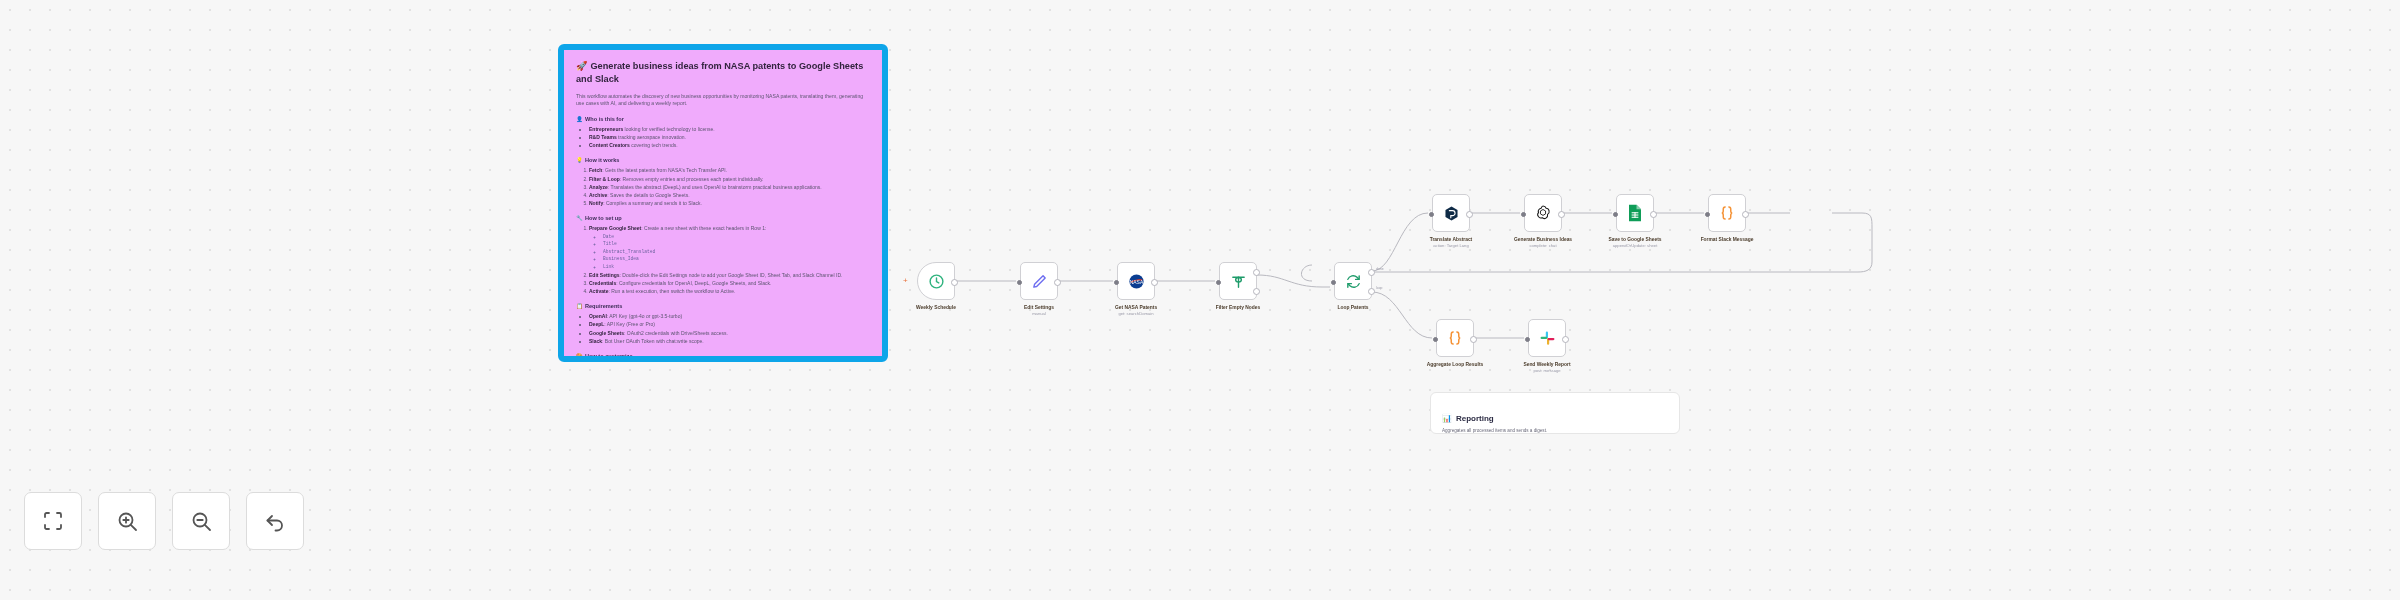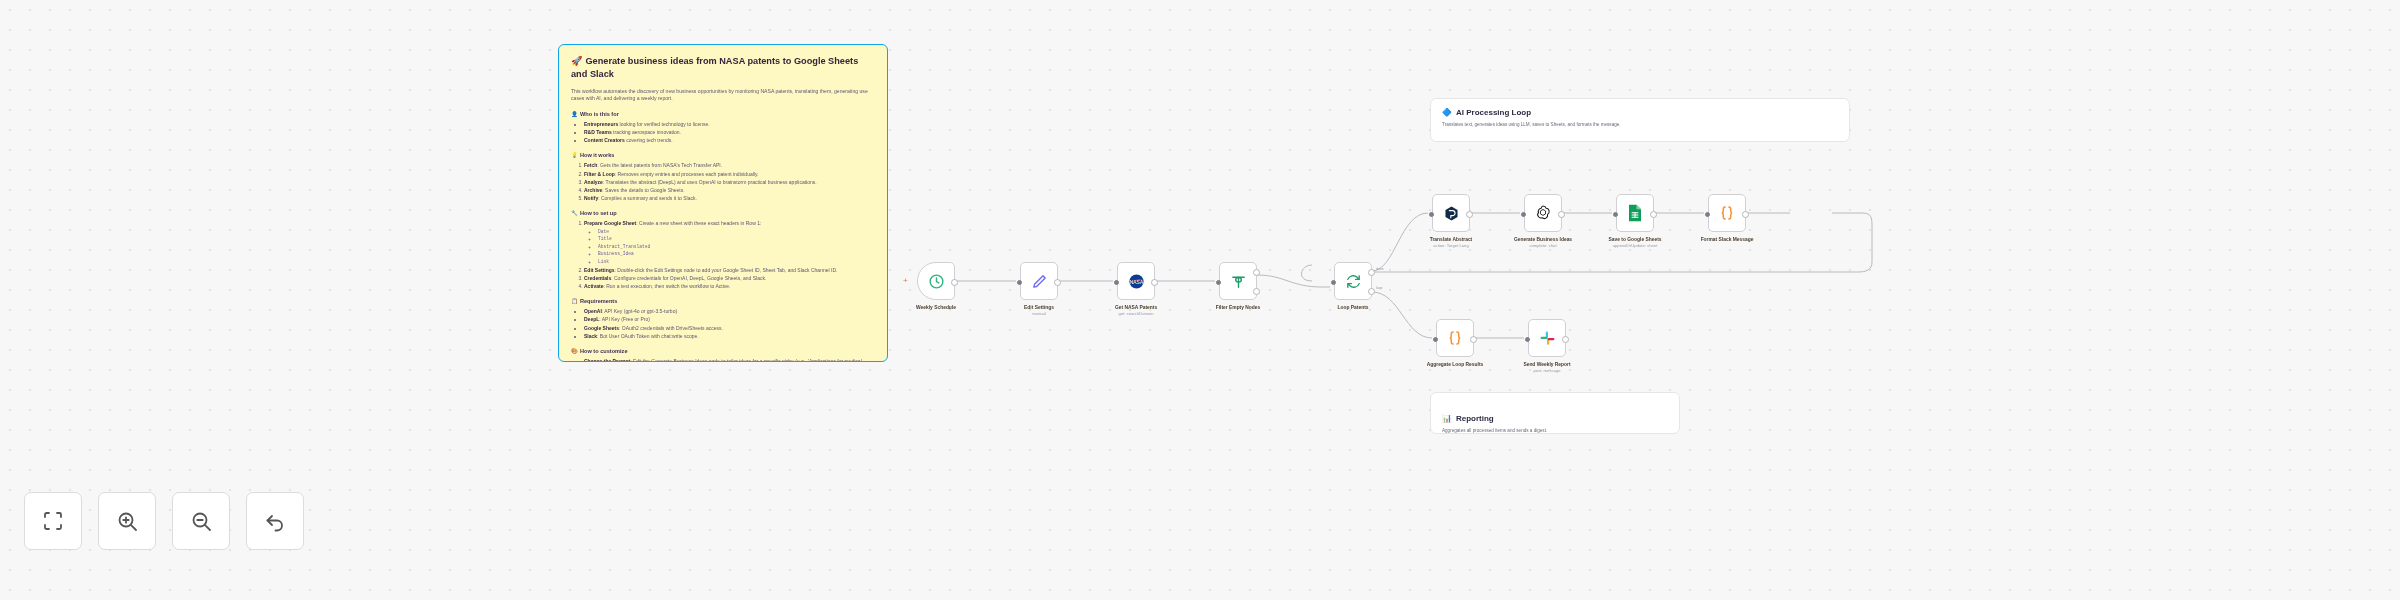--- a/index.html
+++ b/index.html
@@ -9,22 +9,22 @@
     font-family:"Liberation Sans",sans-serif;
     position:relative;
     background-image:radial-gradient(circle, #e2e2e2 1px, transparent 1px);
     background-size:20px 20px;
   }
   .canvas{position:absolute;inset:0;}
 
   
   .sticky{
     position:absolute;
-    background:#fef9c3;
-    border:1px solid #0ea5e9;
+    background:#f0abfc;
+    border:6px solid #0ea5e9;
     border-radius:6px;
     box-sizing:border-box;
   }
   .sticky-main{
     left:558px;top:44px;width:330px;height:318px;
     padding:10px 12px;
     overflow:hidden;
   }
   .sticky-plain{
     background:#ffffff;border:1px solid #e6e6e6;
@@ -165,26 +165,20 @@
 
     <div class="st-h">
       <span class="emoji">🎨</span><span>How to customize</span>
     </div>
     <ul class="st-list">
       <li><b>Change the Prompt</b><span>: Edit the Generate Business Ideas node to tailor ideas for a specific niche (e.g., 'Applications for medical devices').</span></li>
 
     </ul>
   </div>
 
-  <div class="sticky sticky-plain sticky-note2">
-    <div class="nt-title">
-      <span class="emoji">🔷</span><span>AI Processing Loop</span>
-    </div>
-    <p class="nt-sub">Translates text, generates ideas using LLM, saves to Sheets, and formats the message.</p>
-  </div>
 
   <div class="sticky sticky-plain sticky-note3">
     <div class="nt-title">
       <span class="emoji">📊</span><span>Reporting</span>
     </div>
     <p class="nt-sub">Aggregates all processed items and sends a digest.</p>
   </div>
 
   <svg class="wires">
     <g stroke="#b9b9c0" stroke-width="1" fill="none">

